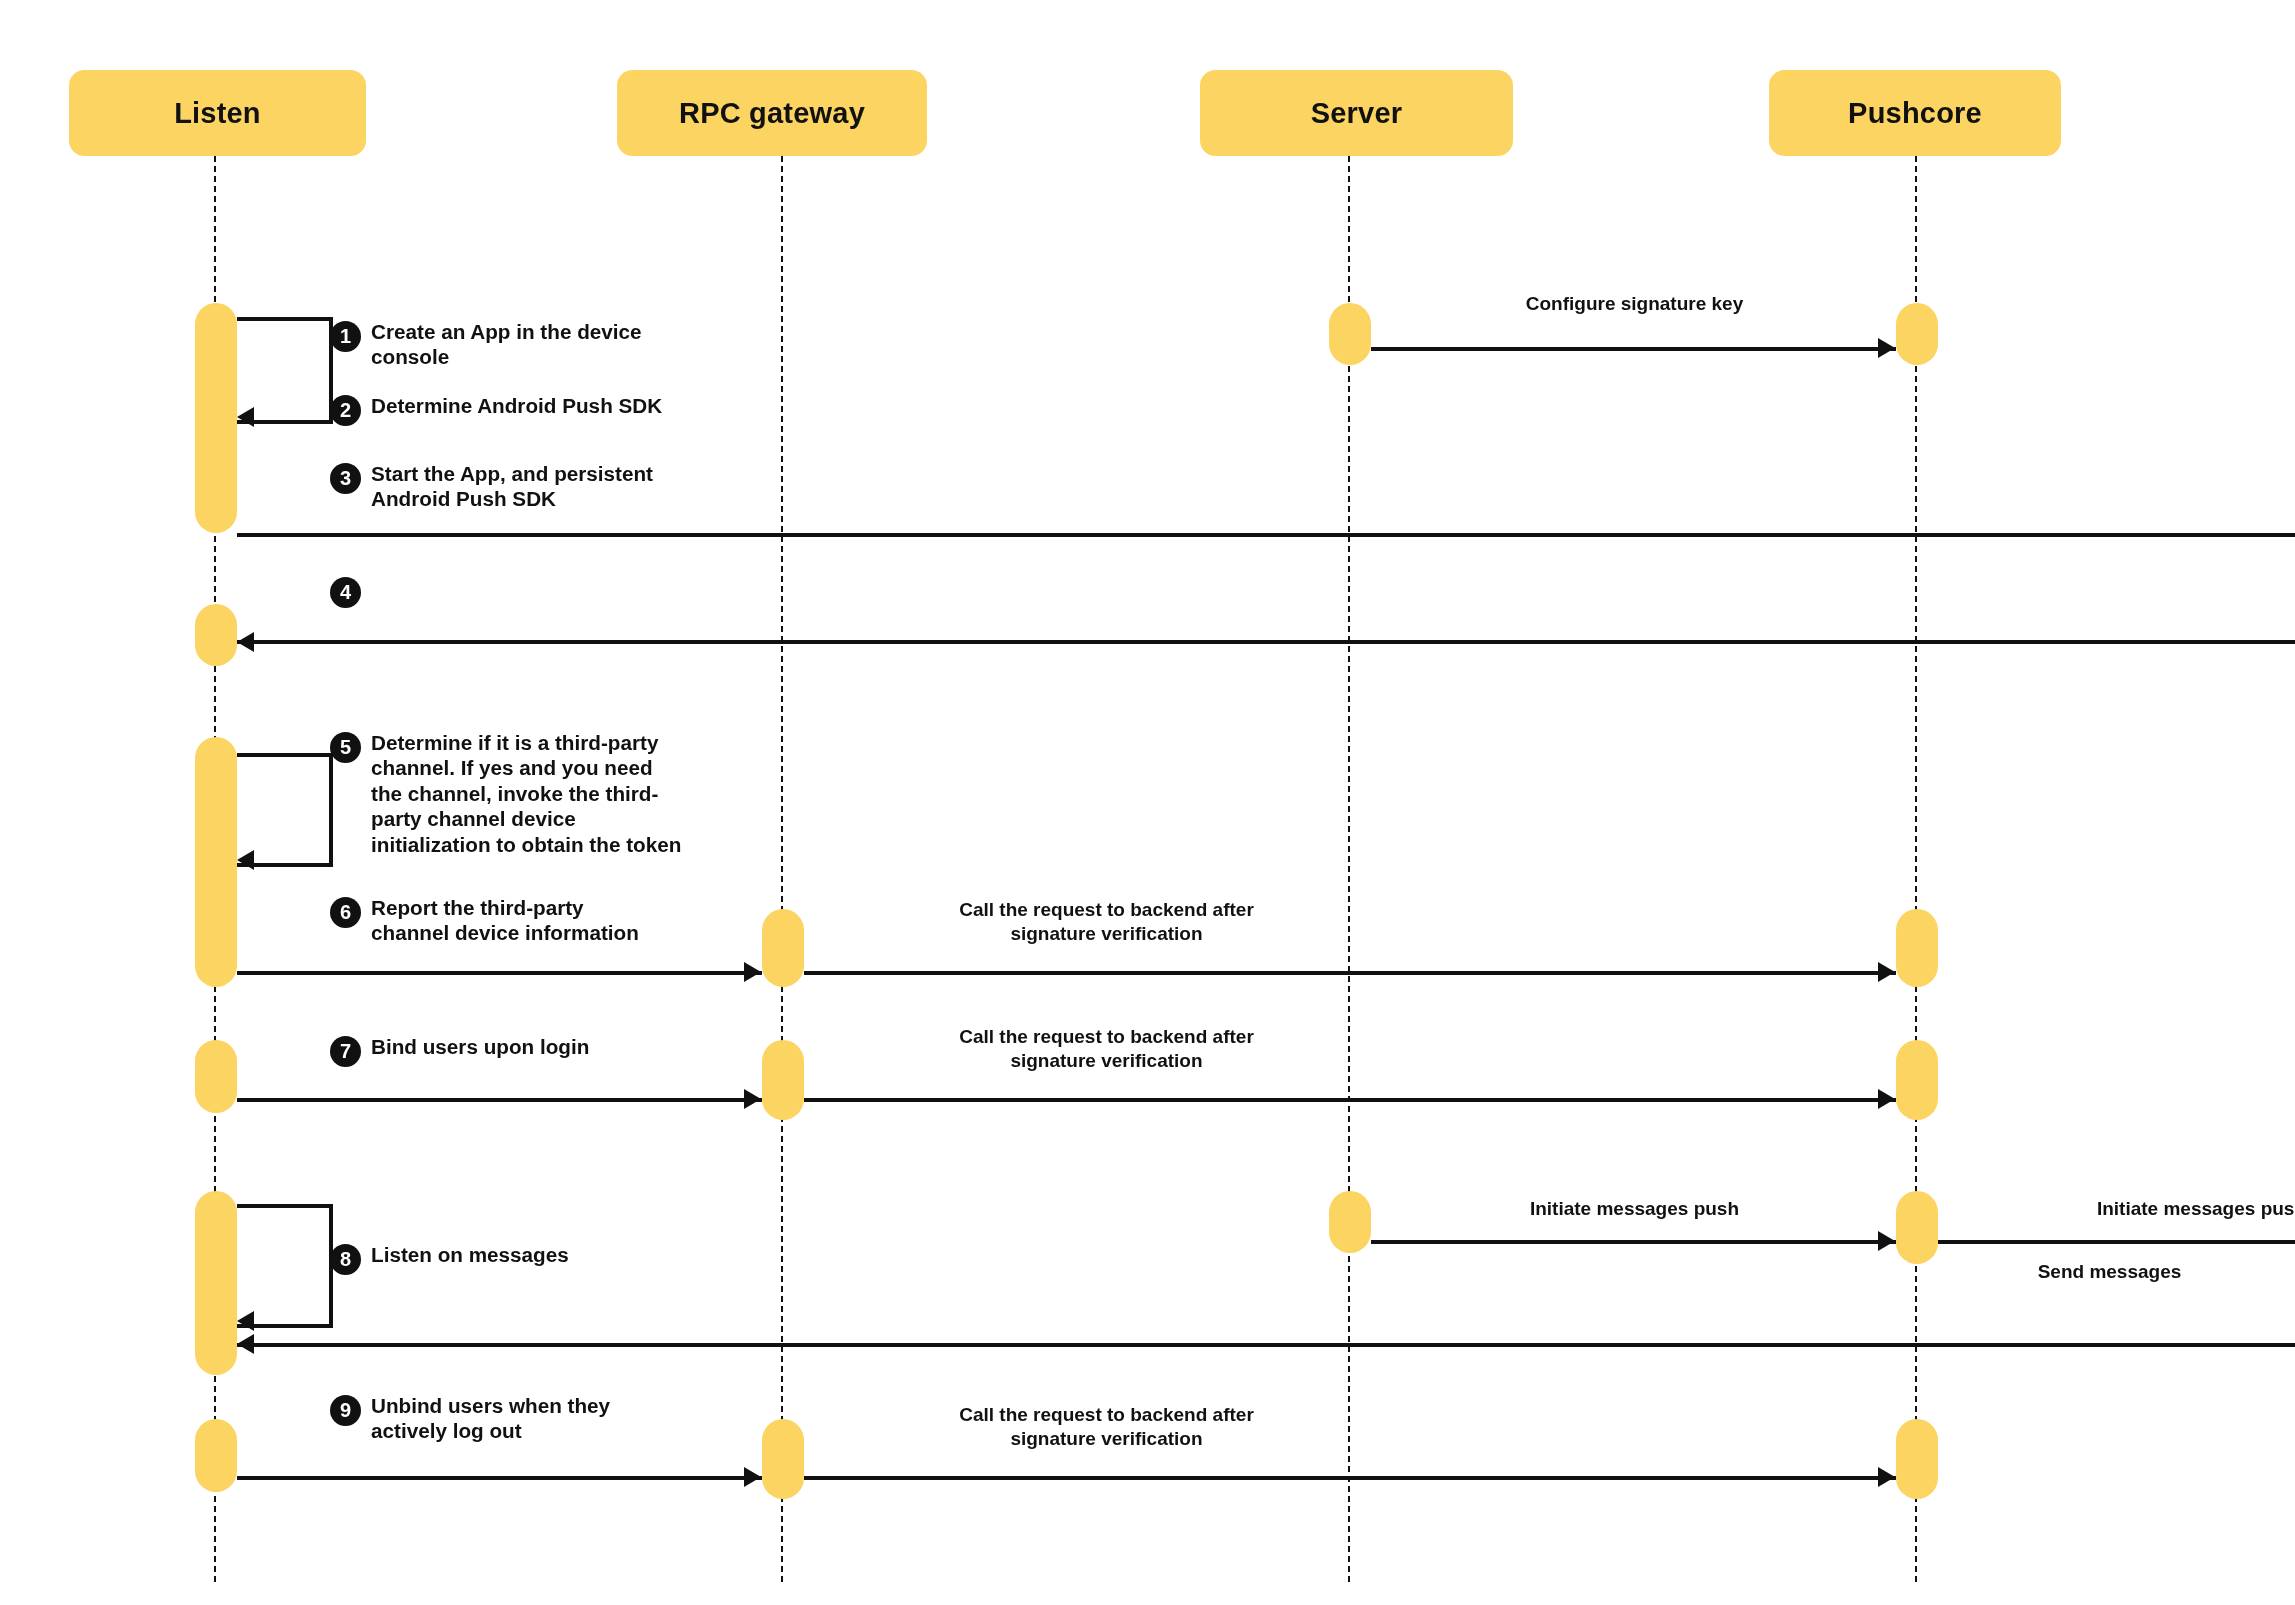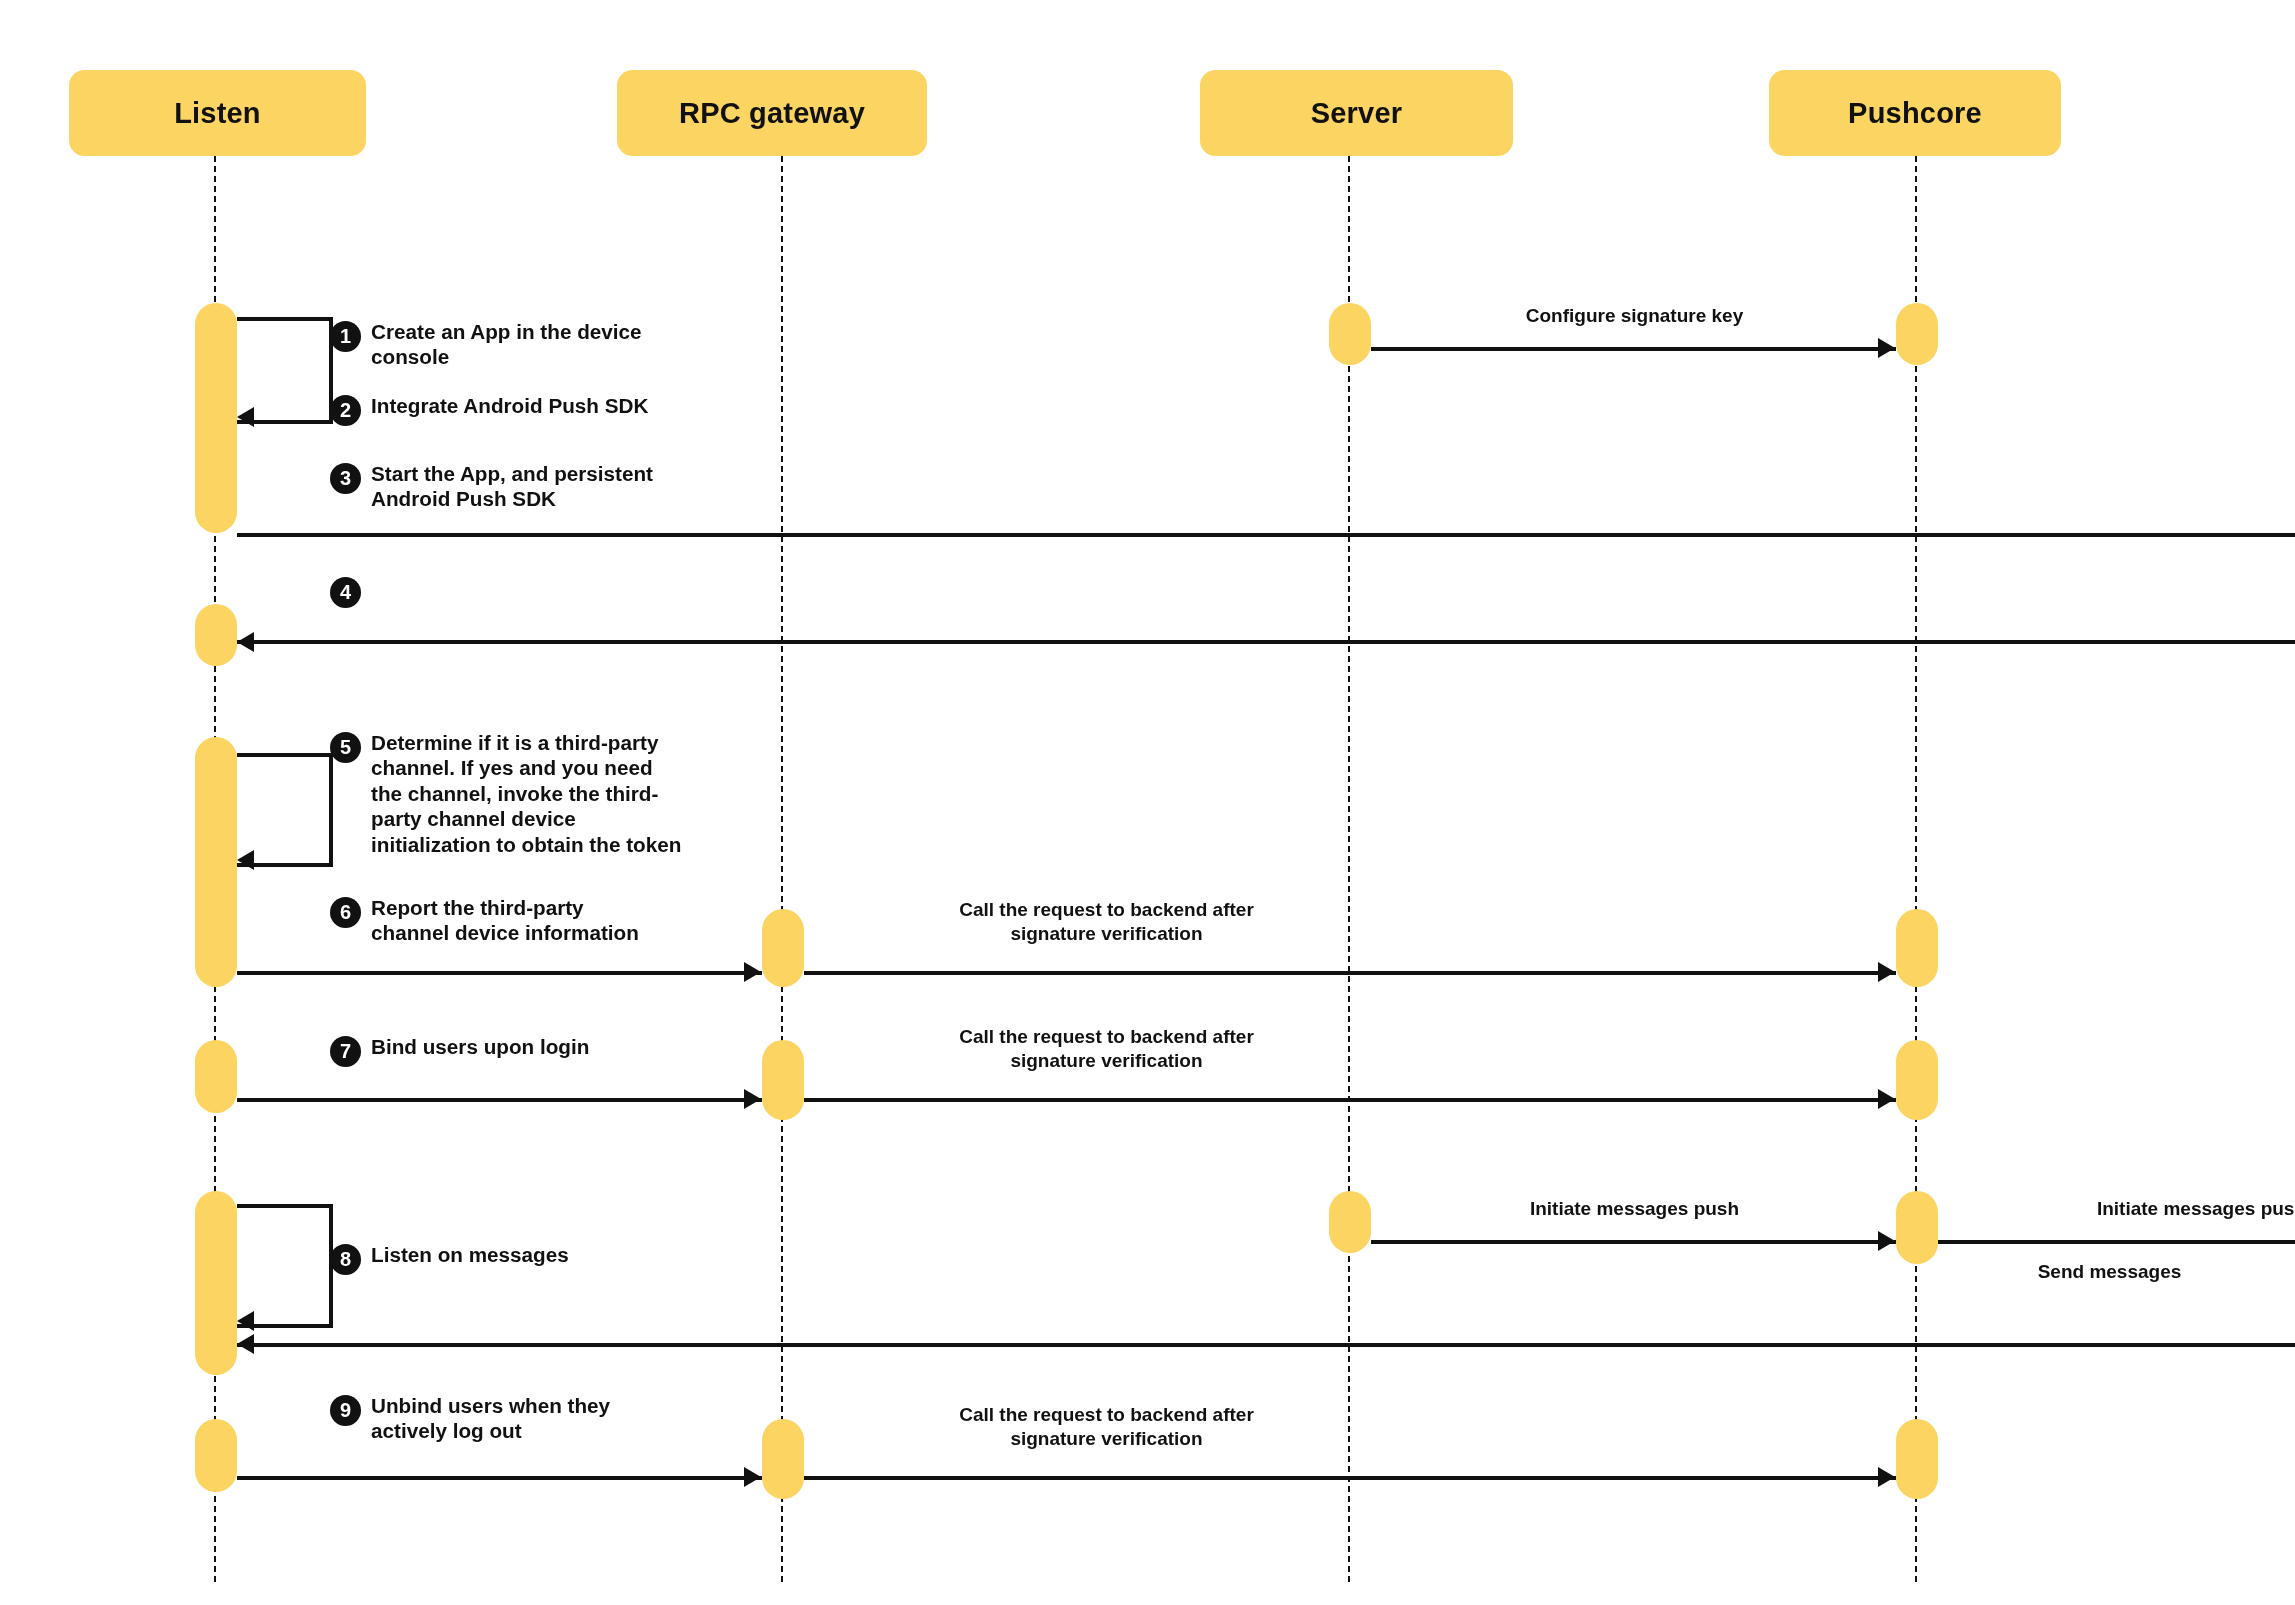--- a/index.html
+++ b/index.html
@@ -120,21 +120,21 @@
       <div class="act" style="left: 1329px; top: 1191px; width: 42px; height: 62px;"></div>
       <div class="act" style="left: 1896px; top: 303px; width: 42px; height: 62px;"></div>
       <div class="act" style="left: 1896px; top: 909px; width: 42px; height: 78px;"></div>
       <div class="act" style="left: 1896px; top: 1040px; width: 42px; height: 80px;"></div>
       <div class="act" style="left: 1896px; top: 1191px; width: 42px; height: 73px;"></div>
       <div class="act" style="left: 1896px; top: 1419px; width: 42px; height: 80px;"></div>
     </div>
   <div id="layer-messages">
       <div class="msgline" style="left: 1371px; top: 347px; width: 525px;"></div>
       <div class="ahead right" style="top: 338px; left: 1878px;"></div>
-      <div class="mlabel center" style="left: 1483px; top: 304px; width: 303px;">Configure signature key</div>
+      <div class="mlabel center" style="left: 1483px; top: 292px; width: 303px;">Configure signature key</div>
       <div class="msgline" style="left: 237px; top: 533px; width: 2226px;"></div>
       <div class="msgline" style="left: 237px; top: 640px; width: 2226px;"></div>
       <div class="ahead left" style="top: 632px; left: 237px;"></div>
       <div class="msgline" style="left: 237px; top: 971px; width: 525px;"></div>
       <div class="ahead right" style="top: 962px; left: 744px;"></div>
       <div class="msgline" style="left: 804px; top: 971px; width: 1092px;"></div>
       <div class="ahead right" style="top: 962px; left: 1878px;"></div>
       <div class="mlabel center" style="left: 854px; top: 898px; width: 505px;">Call the request to backend after
 signature verification</div>
       <div class="msgline" style="left: 237px; top: 1098px; width: 525px;"></div>
@@ -181,21 +181,21 @@
       </div>
     </div>
   <div id="layer-steps">
       <div class="step" style="left: 330px; top: 319px; width: 427px;">
         <div class="badge">1</div>
         <div class="steptext">Create an App in the device
 console</div>
       </div>
       <div class="step" style="left: 330px; top: 393px; width: 427px;">
         <div class="badge">2</div>
-        <div class="steptext">Integrate Android Push SDK</div>
+        <div class="steptext">Determine Android Push SDK</div>
       </div>
       <div class="step" style="left: 330px; top: 461px; width: 427px;">
         <div class="badge">3</div>
         <div class="steptext">Start the App, and persistent
 Android Push SDK</div>
       </div>
       <div class="step" style="left: 330px; top: 575px; width: 427px;">
         <div class="badge">4</div>
       </div>
       <div class="step" style="left: 330px; top: 730px; width: 404px;">

